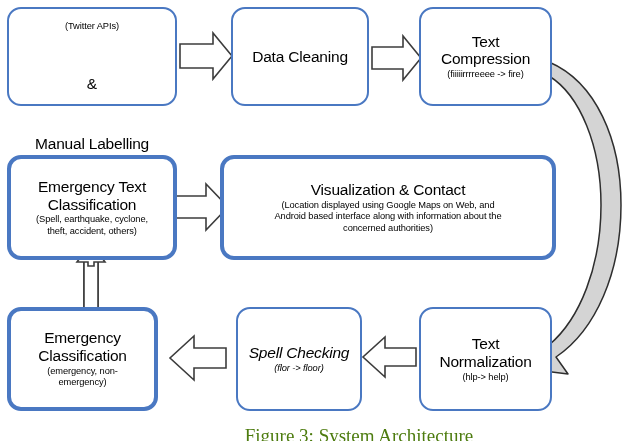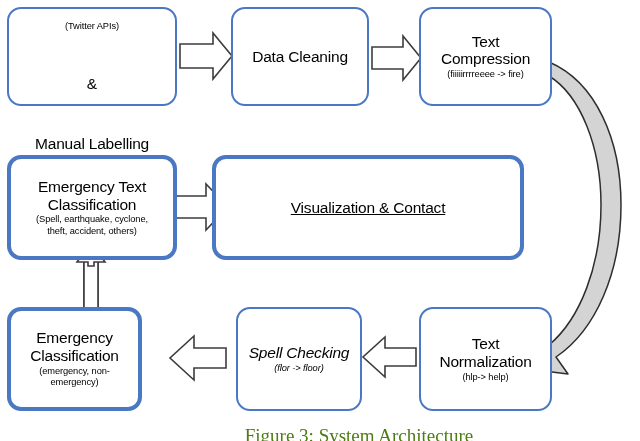--- a/index.html
+++ b/index.html
@@ -62,23 +62,23 @@
   .node .amp {
     font-size: 15.5px;
     line-height: 1.15;
   }
   
   #node-data-collection { left: 7px;   top: 7px;   width: 170px; height: 99px; gap: 42px; }
   #node-data-cleaning   { left: 231px; top: 7px;   width: 138px; height: 99px; padding-left: 6px; }
   #node-text-compression{ left: 419px; top: 7px;   width: 133px; height: 99px; }
 
   #node-emergency-type  { left: 7px;   top: 155px; width: 170px; height: 105px; }
-  #node-visualization   { left: 212px; top: 155px; width: 312px; height: 105px; text-decoration: underline; }
+  #node-visualization   { left: 220px; top: 155px; width: 336px; height: 105px; }
 
-  #node-emergency-class { left: 7px;   top: 307px; width: 135px; height: 104px; }
+  #node-emergency-class { left: 7px;   top: 307px; width: 151px; height: 104px; }
   #node-spell-checking  { left: 236px; top: 307px; width: 126px; height: 104px; font-style: italic; }
   #node-text-normalization { left: 419px; top: 307px; width: 133px; height: 104px; }
 
   #caption {
     position: absolute;
     left: 0;
     top: 424px;
     width: 640px;
     text-align: center;
     font-size: 19px;
@@ -143,20 +143,23 @@
 
   <div class="node thick" id="node-emergency-type">
     <div class="title">Emergency Text
 Classification</div>
     <div class="sub">(Spell, earthquake, cyclone,
 theft, accident, others)</div>
   </div>
 
   <div class="node thick" id="node-visualization">
     <div class="title">Visualization &amp; Contact</div>
+    <div class="sub">(Location displayed using Google Maps on Web, and
+Android based interface along with information about the
+concerned authorities)</div>
   </div>
 
   <div class="node thick" id="node-emergency-class">
     <div class="title">Emergency
 Classification</div>
     <div class="sub">(emergency, non-
 emergency)</div>
   </div>
 
   <div class="node" id="node-spell-checking">

